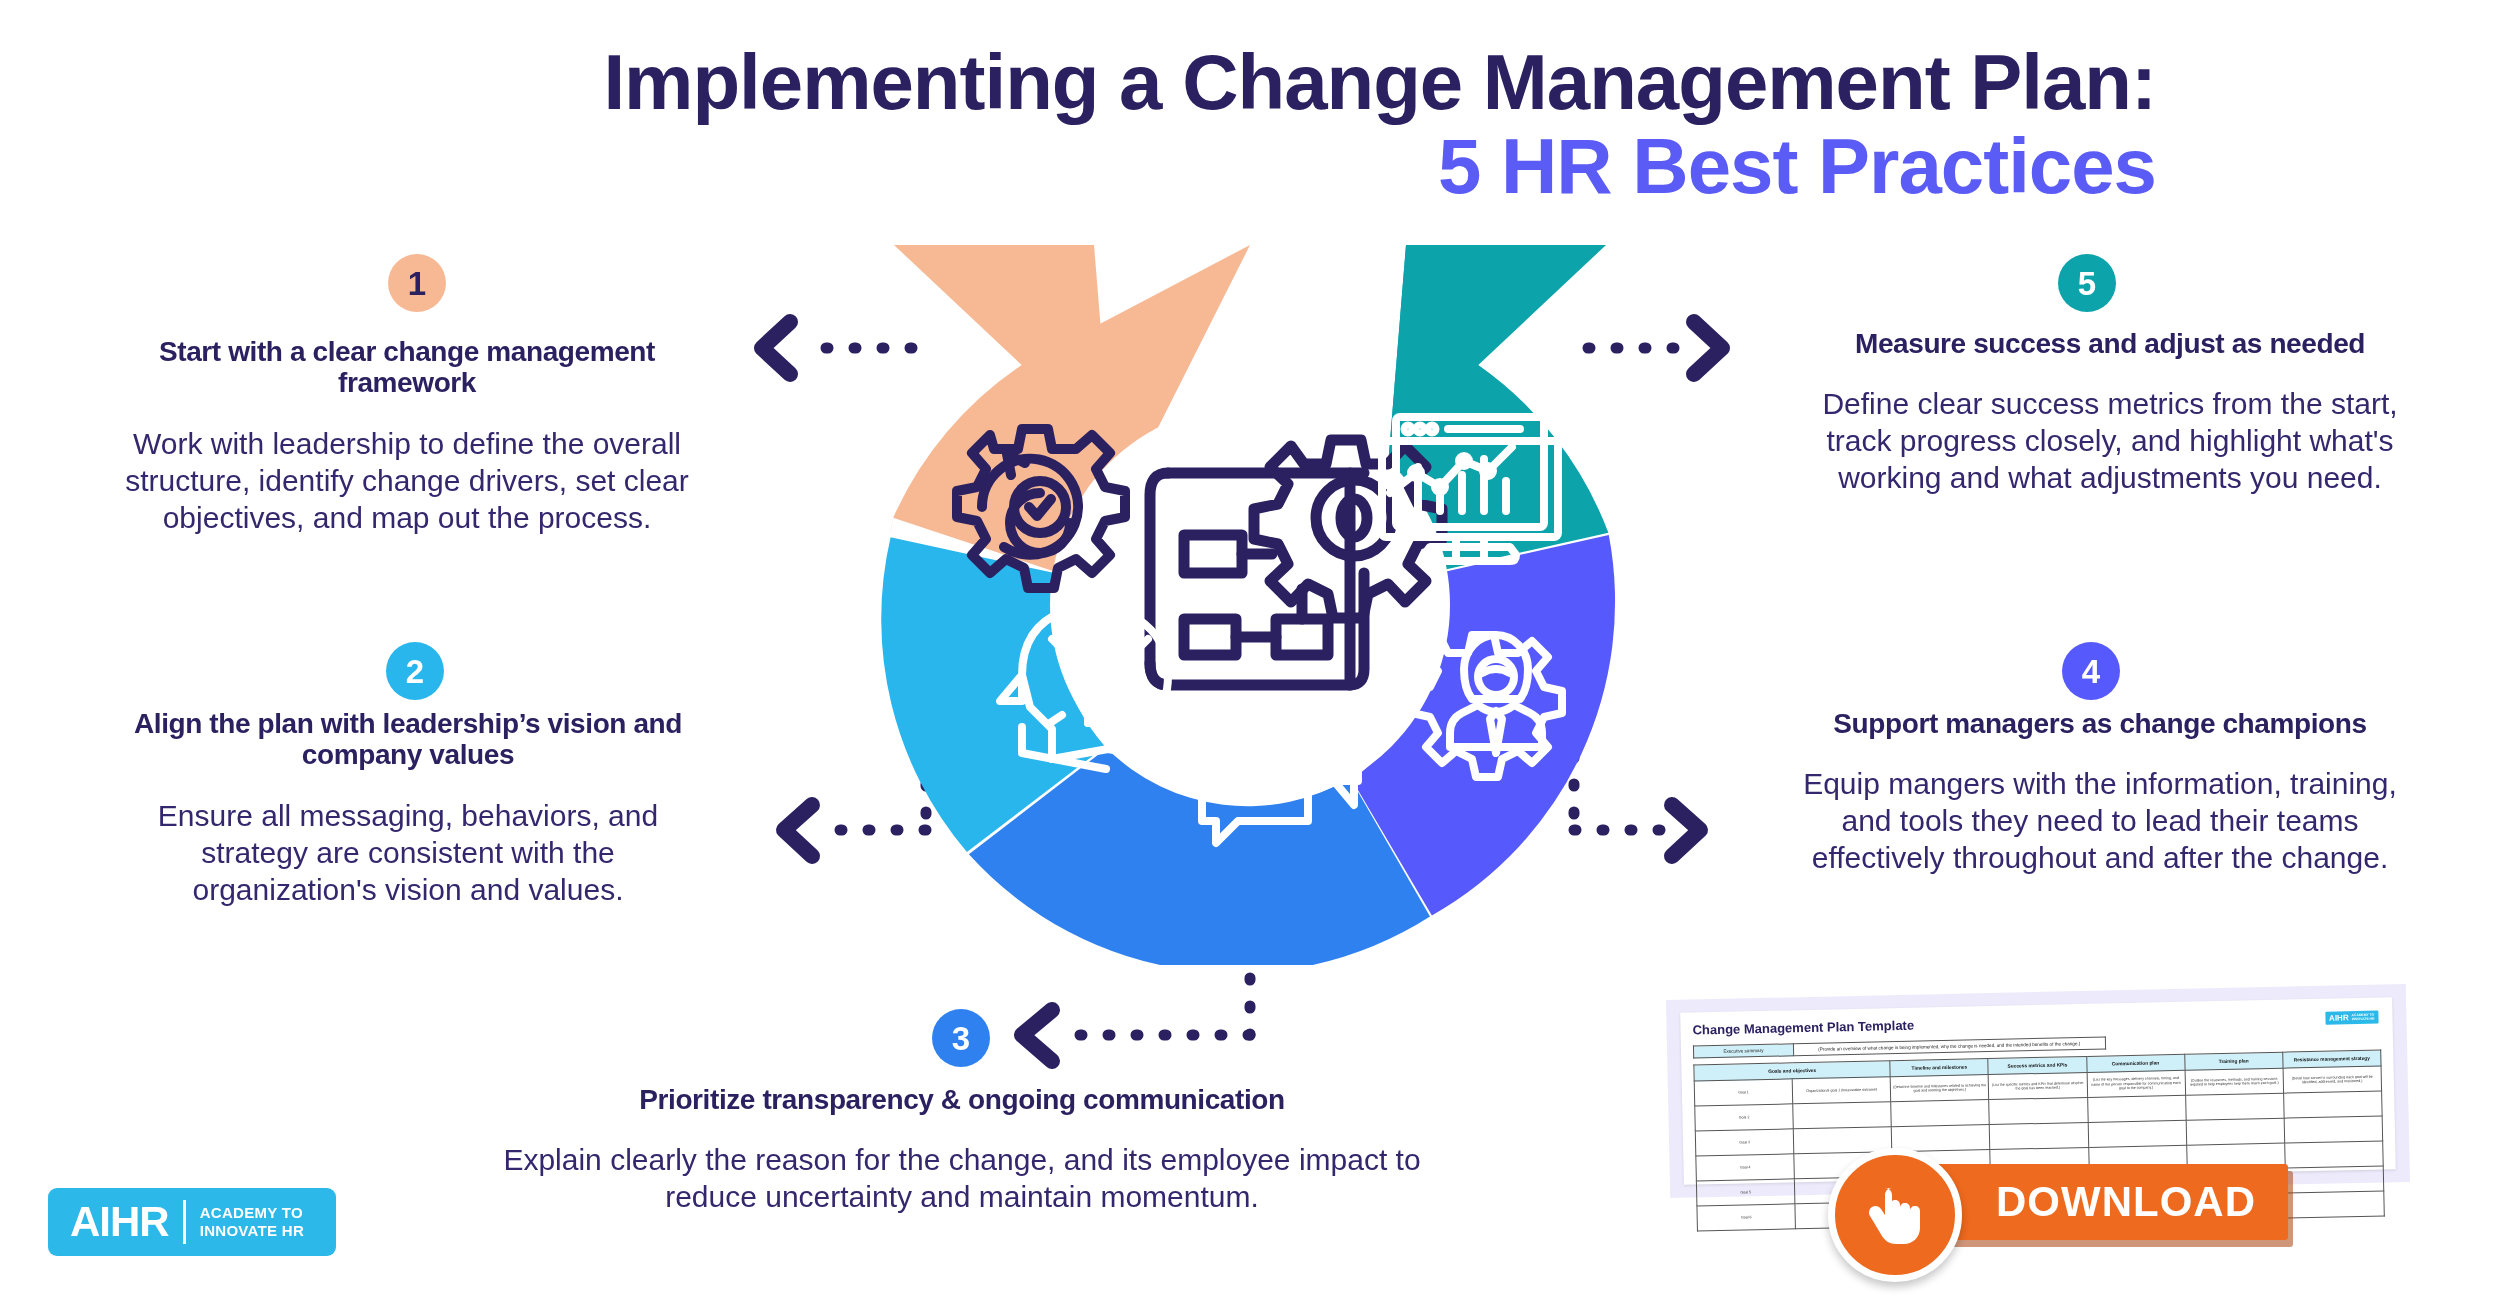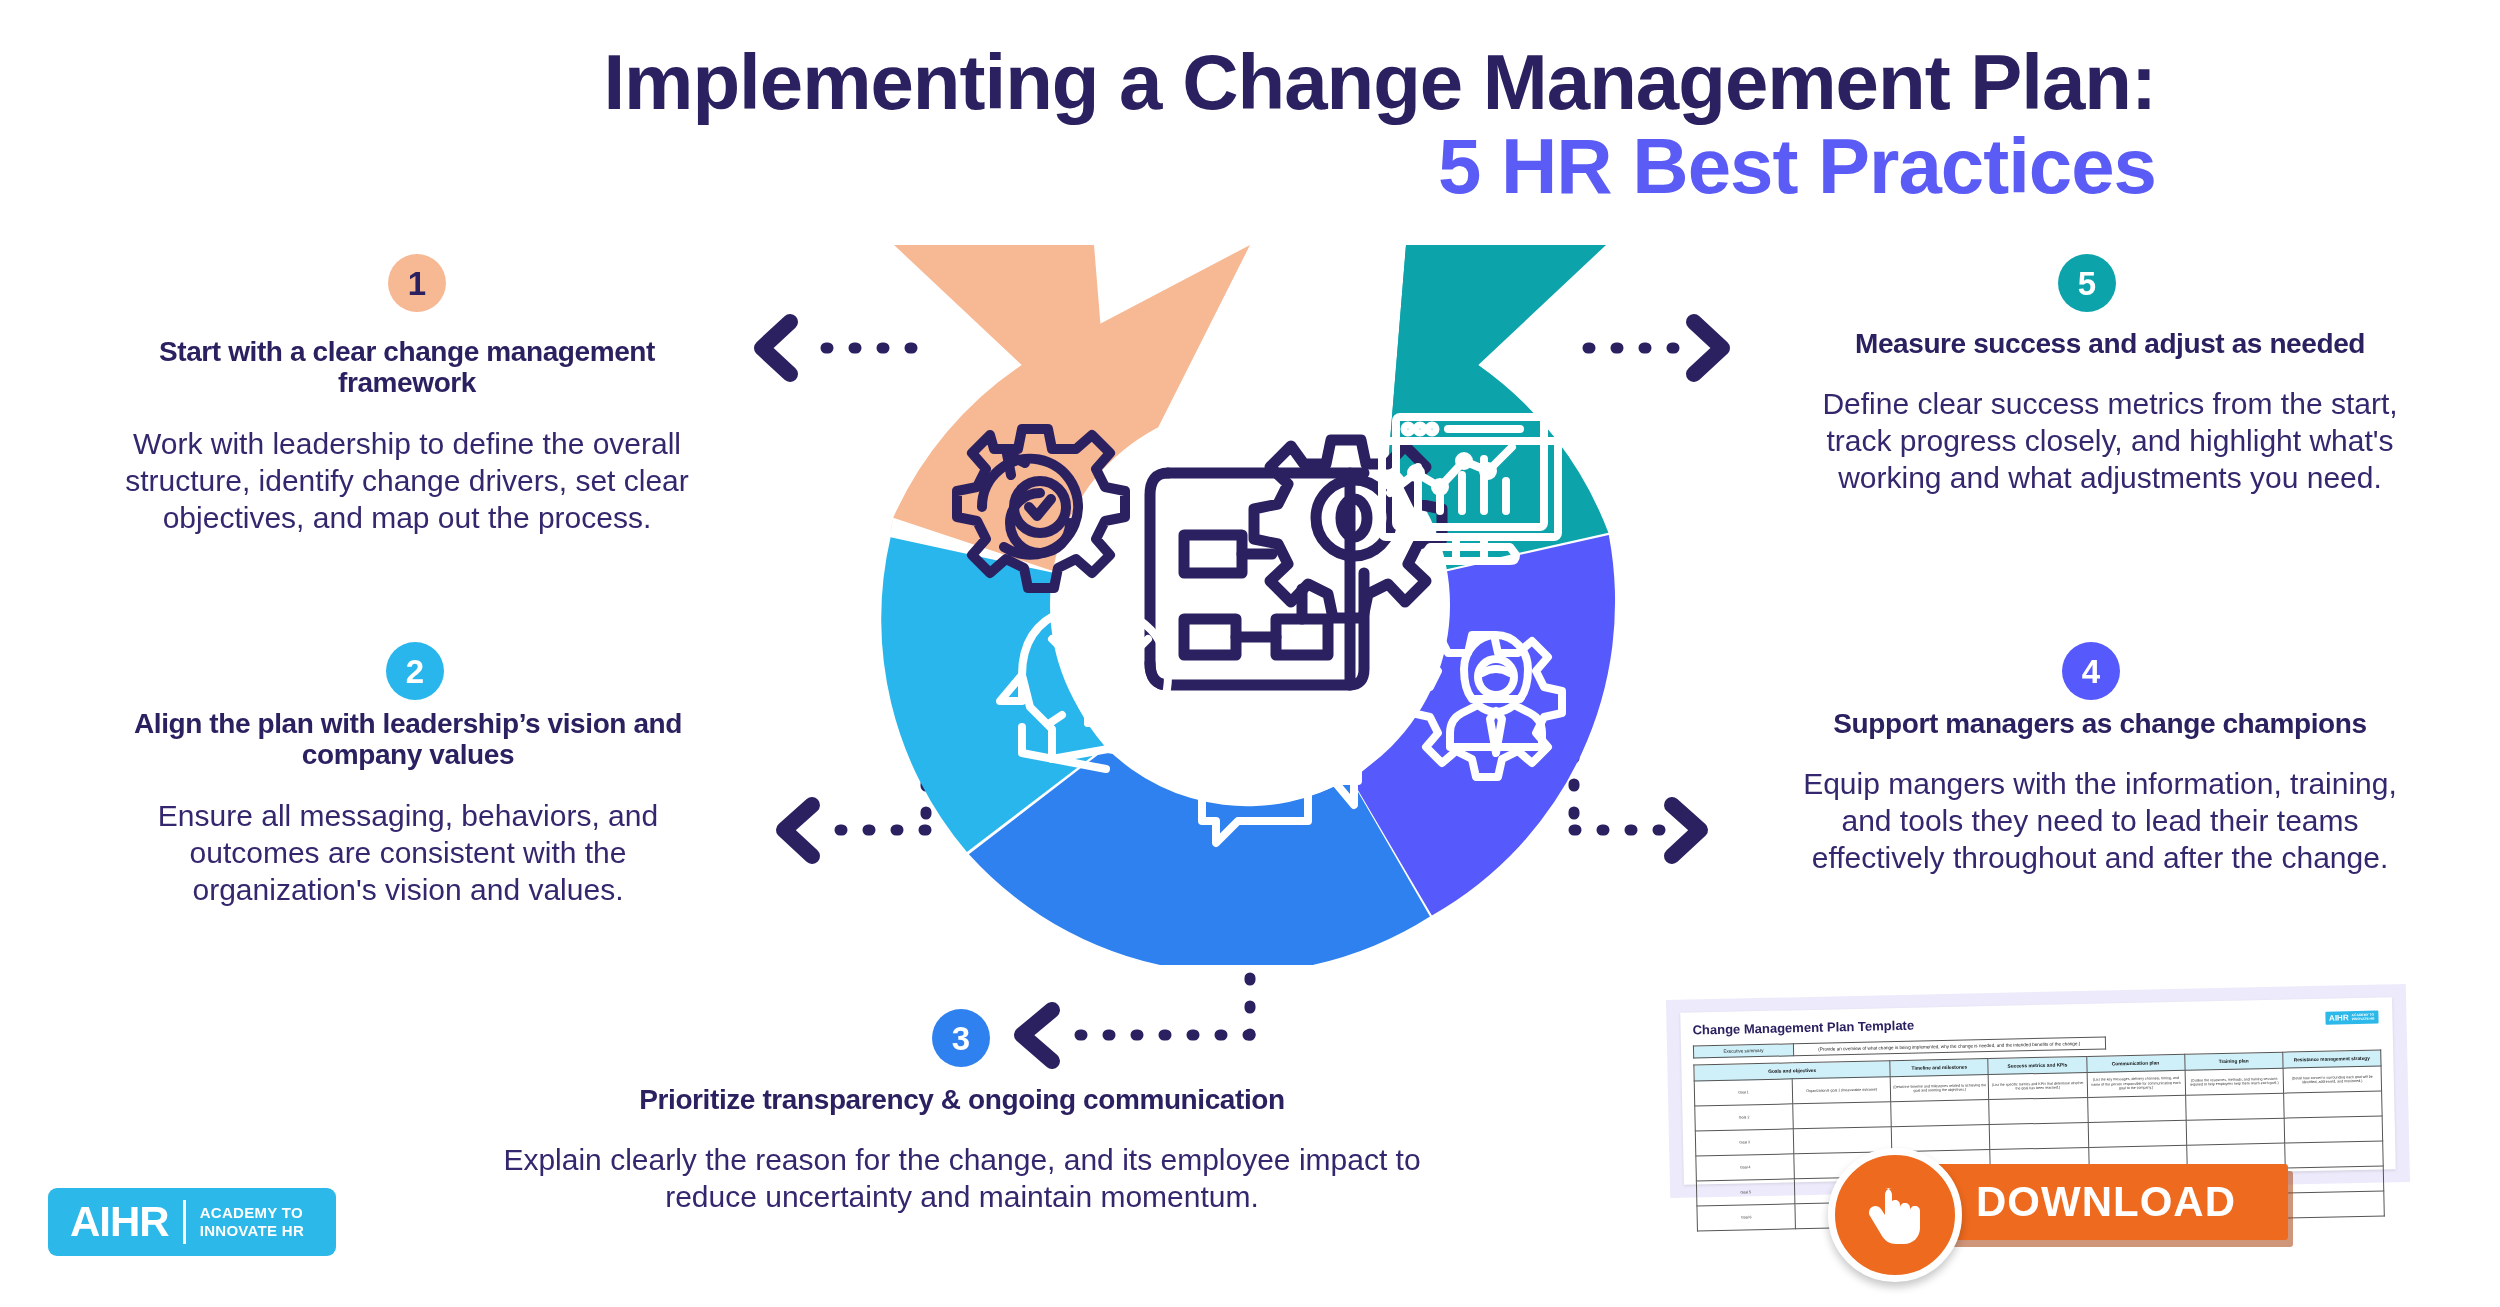--- a/index.html
+++ b/index.html
@@ -100,21 +100,21 @@
     text-align:center;height:14px;vertical-align:middle;line-height:1.25;
   }
   td.goal-cell{font-size:4.4px;width:7%;}
   
   .dl-wrap{position:absolute;left:1828px;top:1148px;}
   .dl-bar{
     position:absolute;left:78px;top:16px;width:382px;height:76px;
     background:#EE6A1E;border-radius:3px;
     box-shadow:5px 7px 0 rgba(170,64,12,.55);
     display:flex;align-items:center;justify-content:flex-end;
-    padding-right:52px;box-sizing:border-box;
+    padding-right:32px;box-sizing:border-box;
   }
   .dl-text{
     color:#fff;font-size:42px;font-weight:bold;letter-spacing:1px;
     line-height:1;
   }
   .dl-circle{
     position:absolute;left:0;top:0;width:120px;height:120px;border-radius:50%;
     background:#EE6A1E;border:7px solid #fff;
     box-shadow:0 5px 9px rgba(0,0,0,.22);
     display:flex;align-items:center;justify-content:center;
@@ -283,21 +283,21 @@
   <div class="badge" style="left: 2062px; top: 642px; background: rgb(86, 89, 251); color: rgb(255, 255, 255);">4</div>
   <div class="badge" style="left: 2058px; top: 254px; background: rgb(12, 163, 171); color: rgb(255, 255, 255);">5</div>
 
   <div class="step-block" style="left:92px;top:320px;width:630px;">
     <div class="step-head">Start with a clear change management framework</div>
     <div class="step-body">Work with leadership to define the overall structure, identify change drivers, set clear objectives, and map out the process.</div>
   </div>
 
   <div class="step-block" style="left:108px;top:692px;width:600px;">
     <div class="step-head">Align the plan with leadership’s vision and company values</div>
-    <div class="step-body">Ensure all messaging, behaviors, and outcomes are consistent with the organization's vision and values.</div>
+    <div class="step-body">Ensure all messaging, behaviors, and strategy are consistent with the organization's vision and values.</div>
   </div>
 
   <div class="step-block" style="left:412px;top:1068px;width:1100px;">
     <div class="step-head">Prioritize transparency &amp; ongoing communication</div>
     <div class="step-body" style="width:940px;margin-left:auto;margin-right:auto;">Explain clearly the reason for the change, and its employee impact to reduce uncertainty and maintain momentum.</div>
   </div>
 
   <div class="step-block" style="left:1790px;top:692px;width:620px;">
     <div class="step-head">Support managers as change champions</div>
     <div class="step-body">Equip mangers with the information, training, and tools they need to lead their teams effectively throughout and after the change.</div>

